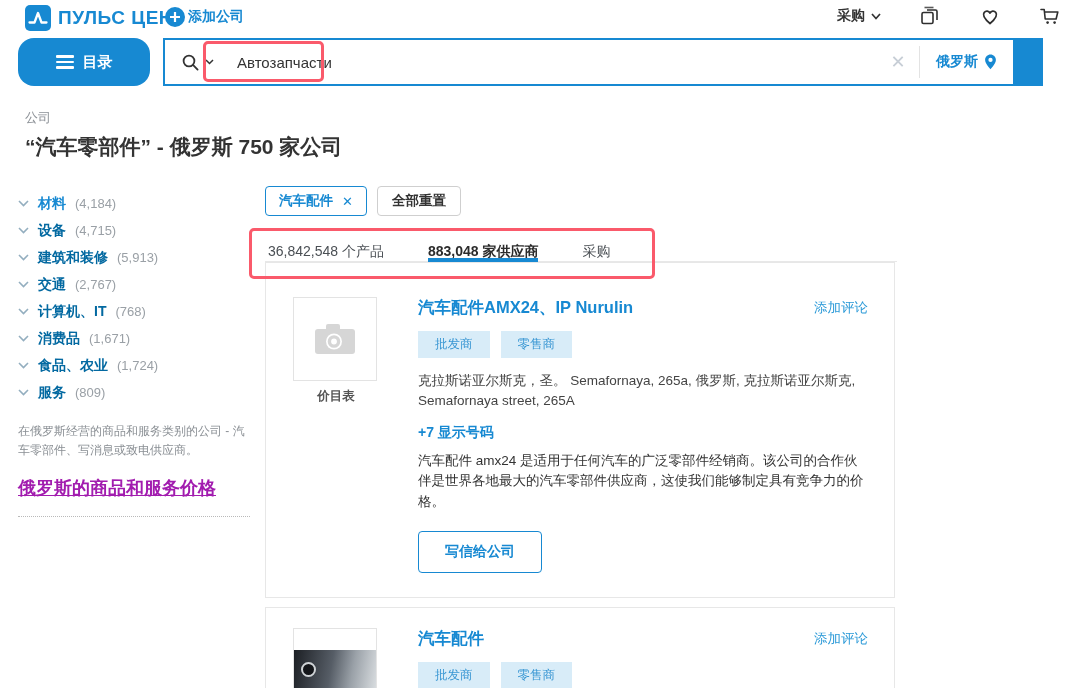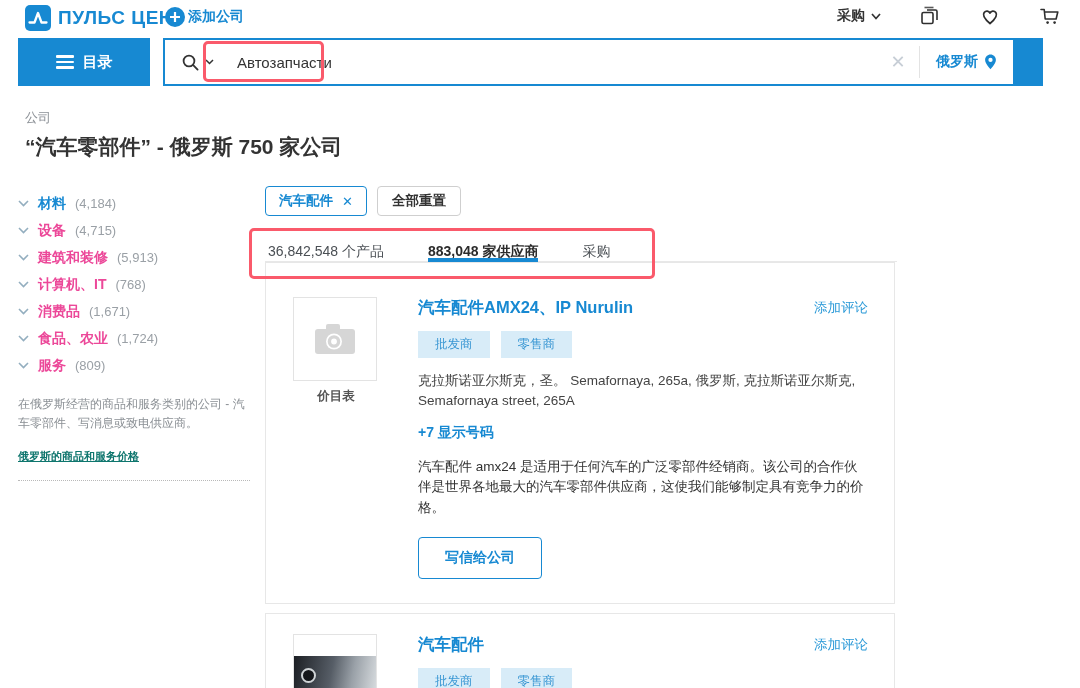--- a/index.html
+++ b/index.html
@@ -13,21 +13,21 @@
   .logo { position:absolute; left:25px; top:5px; display:flex; align-items:center; gap:7px; cursor:pointer; }
   .logo-text { font-size:19px; font-weight:bold; color:#1789D2; letter-spacing:.5px; }
   .add-company { position:absolute; left:165px; top:7px; display:flex; align-items:center; gap:3px; cursor:pointer; }
   .add-company span.lbl { font-size:14px; font-weight:bold; color:#1789D2; }
   .top-right { position:absolute; right:18px; top:5px; display:flex; align-items:center; gap:38px; }
   .menu-procurement { display:flex; align-items:center; gap:6px; font-size:14px; font-weight:bold; color:#333; cursor:pointer; }
   .icon-btn { cursor:pointer; display:flex; align-items:center; }
   
   .catalog-btn {
     position:absolute; left:18px; top:38px; width:132px; height:48px;
-    background:#1789D2; border-radius:0; display:flex; align-items:center; justify-content:center;
+    background:#1789D2; border-radius:16px; display:flex; align-items:center; justify-content:center;
     gap:9px; cursor:pointer;
   }
   .catalog-btn .lbl { color:#fff; font-size:15px; font-weight:bold; }
   .burger { display:inline-block; width:18px; }
   .burger i { display:block; height:2.5px; background:#fff; margin:3px 0; border-radius:1px; }
   .searchbar {
     position:absolute; left:163px; top:38px; width:880px; height:48px;
     border:2px solid #1789D2; background:#fff; display:flex; align-items:stretch;
   }
   .search-type { width:64px; display:flex; align-items:center; justify-content:center; gap:5px; cursor:pointer; }
@@ -38,25 +38,25 @@
   .search-clear { width:42px; display:flex; align-items:center; justify-content:center; color:#c7ced6; font-size:18px; font-weight:bold; cursor:pointer; }
   .search-sep { width:1px; background:#e3e3e3; margin:6px 0; }
   .search-region { display:flex; align-items:center; gap:6px; padding:0 16px; cursor:pointer; font-size:14px; font-weight:bold; color:#1789D2; }
   .search-submit { width:28px; background:#1789D2; cursor:pointer; }
   
   .breadcrumb { position:absolute; left:25px; top:109px; font-size:13px; color:#8b9096; cursor:pointer; }
   .page-title { position:absolute; left:25px; top:133px; font-size:21px; font-weight:bold; color:#333; }
   
   .sidebar { position:absolute; left:18px; top:190px; width:237px; }
   .cat-row { display:flex; align-items:center; gap:9px; height:27px; cursor:pointer; }
-  .cat-label { font-size:14px; font-weight:600; color:#ec4899; white-space:nowrap; }
+  .cat-label { font-size:14px; font-weight:600; color:#0369a1; white-space:nowrap; }
   .cat-label.hl { color:#1789D2; }
   .cat-count { font-size:13px; color:#9aa0a6; }
   .side-note { margin-top:16px; font-size:12px; color:#8a8f94; line-height:1.55; }
-  .side-link { display:inline-block; margin-top:17px; font-size:11px; font-weight:bold; color:#0f766e; text-decoration:underline; cursor:pointer; }
+  .side-link { display:inline-block; margin-top:17px; font-size:18px; font-weight:bold; color:#a21caf; text-decoration:underline; cursor:pointer; }
   .side-div { margin-top:16px; border-top:1px dotted #b9b9b9; width:232px; }
   
   .main { position:absolute; left:265px; top:186px; width:632px; }
   .chips { display:flex; gap:10px; height:30px; }
   .chip {
     display:flex; align-items:center; gap:9px; border:1px solid #1789D2; border-radius:4px;
     padding:0 13px; color:#1789D2; font-size:13.5px; font-weight:bold; cursor:pointer; background:#fff;
   }
   .chip .x { font-size:13px; }
   .reset-btn { display:flex; align-items:center; border:1px solid #cfcfcf; border-radius:4px; padding:0 14px; font-size:13.5px; font-weight:bold; color:#333; cursor:pointer; background:#fff; }
@@ -72,21 +72,21 @@
   .photo2 { width:84px; height:40px; background:linear-gradient(100deg,#1c1f24 0%,#565d66 45%,#9aa1a8 70%,#d9dde0 100%); position:relative; }
   .photo2 .gauge { position:absolute; left:7px; top:12px; width:15px; height:15px; border-radius:50%; border:2px solid #cfd3d6; background:#14161a; }
   .price-list { margin-top:7px; text-align:center; font-size:12.5px; font-weight:600; color:#555; cursor:pointer; width:86px; }
   .card-right { flex:1; min-width:0; }
   .card-title { font-size:16.5px; font-weight:bold; color:#1789D2; cursor:pointer; display:inline-block; }
   .add-review { position:absolute; right:26px; top:36px; font-size:13.5px; color:#2c9ad8; cursor:pointer; }
   .badges { display:flex; gap:11px; margin-top:12px; }
   .badge { background:#d8ecf8; color:#3a97d3; font-size:12.5px; padding:5px 17px; }
   .addr { margin-top:13px; font-size:13.5px; color:#444; line-height:1.5; max-width:484px; }
   .phone-link { margin-top:12px; font-size:14px; font-weight:bold; color:#1789D2; cursor:pointer; display:inline-block; }
-  .descr { margin-top:15px; font-size:13.5px; color:#333; line-height:1.55; max-width:484px; }
+  .descr { margin-top:9px; font-size:13.5px; color:#333; line-height:1.55; max-width:484px; }
   .write-btn {
     margin-top:18px; display:inline-block; border:1px solid #1789D2; border-radius:4px; background:#fff;
     color:#1789D2; font-size:14px; font-weight:600; padding:11px 26px; cursor:pointer;
     font-family:"Liberation Sans","DejaVu Sans",sans-serif;
   }
   
   .anno { position:absolute; border:3px solid #FA5A6B; border-radius:5px; pointer-events:none; z-index:50; }
   .anno-search { left:203px; top:41px; width:121px; height:41px; }
   .anno-tabs  { left:249px; top:228px; width:406px; height:51px; }
   svg { display:block; }
@@ -200,20 +200,27 @@
       </svg>
     <span class="cat-label">设备</span>
     <span class="cat-count">(4,715)</span>
   </div>
   <div class="cat-row">
     <svg width="11" height="7" viewBox="0 0 11 7">
         <polyline points="1,1 5.5,5.5 10,1" fill="none" stroke="#93aebf" stroke-width="1.6"></polyline>
       </svg>
     <span class="cat-label">建筑和装修</span>
     <span class="cat-count">(5,913)</span>
+  </div>
+  <div class="cat-row">
+    <svg width="11" height="7" viewBox="0 0 11 7">
+        <polyline points="1,1 5.5,5.5 10,1" fill="none" stroke="#93aebf" stroke-width="1.6"></polyline>
+      </svg>
+    <span class="cat-label">交通</span>
+    <span class="cat-count">(2,767)</span>
   </div>
   <div class="cat-row">
     <svg width="11" height="7" viewBox="0 0 11 7">
         <polyline points="1,1 5.5,5.5 10,1" fill="none" stroke="#93aebf" stroke-width="1.6"></polyline>
       </svg>
     <span class="cat-label">计算机、IT</span>
     <span class="cat-count">(768)</span>
   </div>
   <div class="cat-row">
     <svg width="11" height="7" viewBox="0 0 11 7">

